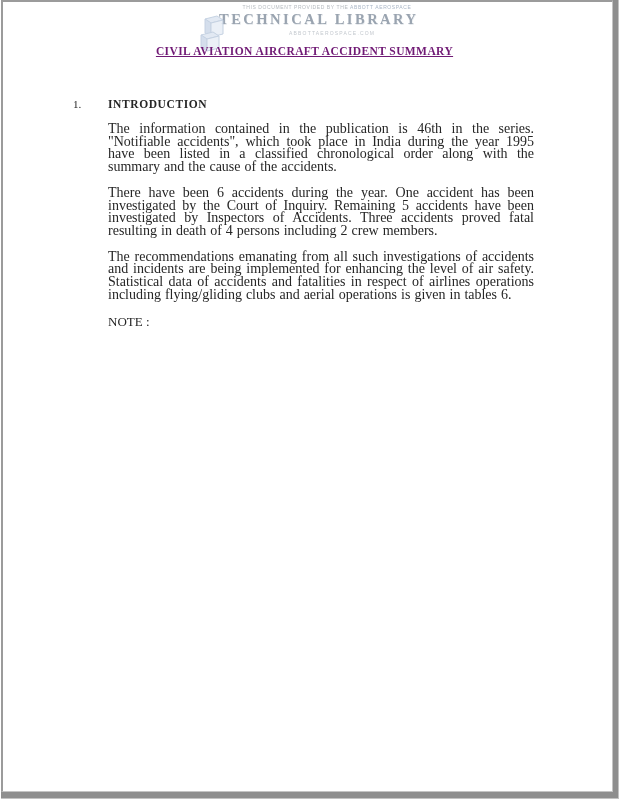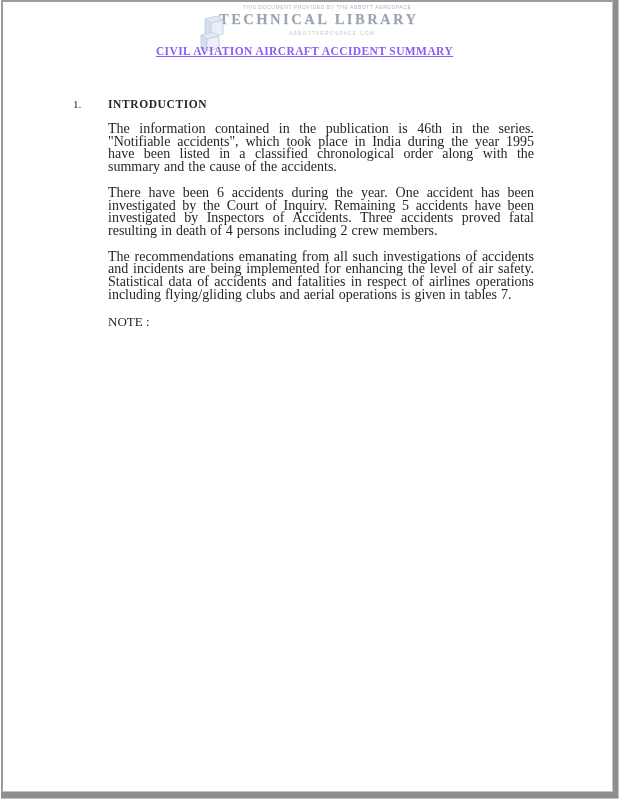--- a/index.html
+++ b/index.html
@@ -65,21 +65,21 @@
     color: #c3c8ce;
     margin: 2px 0 0 70px;
     white-space: nowrap;
   }
 
   
   .doc-title {
     position: absolute;
     top: 43px; left: 0; right: 6px;
     text-align: center;
-    color: #8b5cf6;
+    color: #701a75;
   }
   .doc-title div {
     font-size: 11.5px;
     font-weight: bold;
     letter-spacing: 0.4px;
     text-decoration: underline;
     line-height: 13.5px;
   }
 
   .content {
@@ -148,20 +148,20 @@
   </div>
 
   <div class="content">
     <div class="section-head">
       <div class="sec-num">1.</div>
       <div class="sec-title">INTRODUCTION</div>
     </div>
     <div class="paras">
       <p>The information contained in the publication is 46th in the series.  "Notifiable accidents", which took place in India during the year 1995 have been listed in a classified chronological order along with the summary and the cause of the accidents.</p>
       <p>There have been 6 accidents during the year.  One accident has been investigated by the Court of Inquiry.  Remaining 5 accidents have been investigated by Inspectors of Accidents.  Three accidents proved fatal resulting in death of 4 persons including 2 crew members.</p>
-      <p>The recommendations emanating from all such investigations of accidents and incidents are being implemented for enhancing the level of air safety.  Statistical data of accidents and fatalities in respect of airlines operations including flying/gliding clubs and aerial operations is given in tables 7.</p>
+      <p>The recommendations emanating from all such investigations of accidents and incidents are being implemented for enhancing the level of air safety.  Statistical data of accidents and fatalities in respect of airlines operations including flying/gliding clubs and aerial operations is given in tables 6.</p>
     </div>
     <div class="note-row">
       <div class="note-label">NOTE :</div>
     </div>
   </div>
 
 </div>
 
 </body></html>

